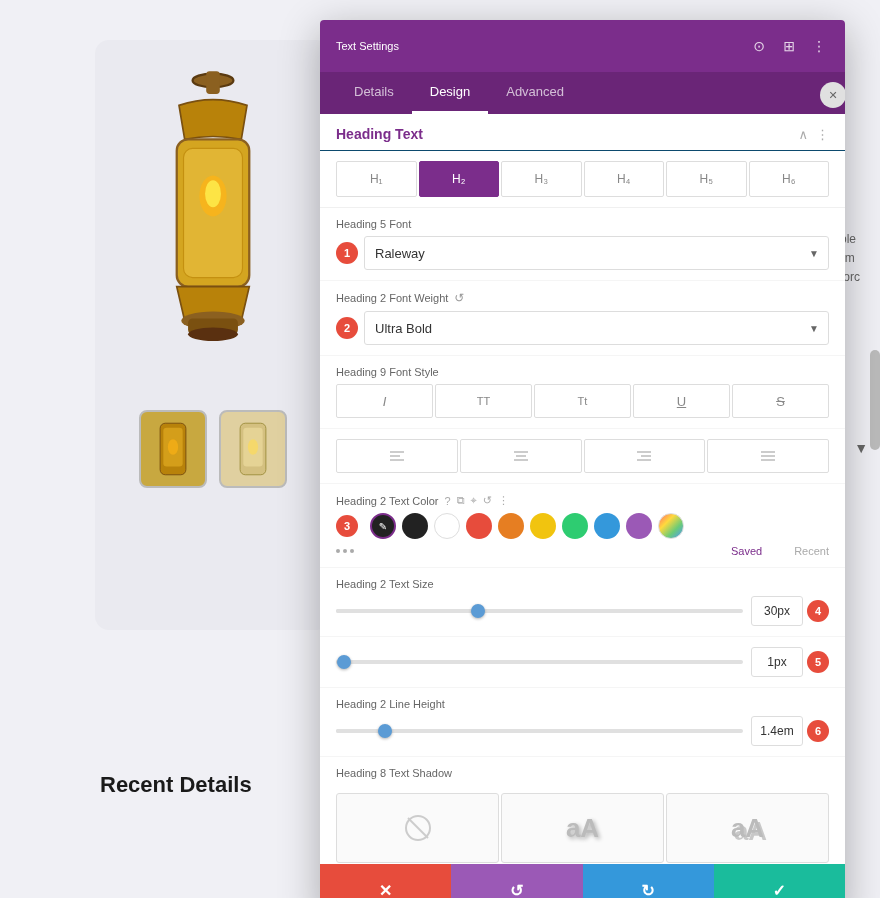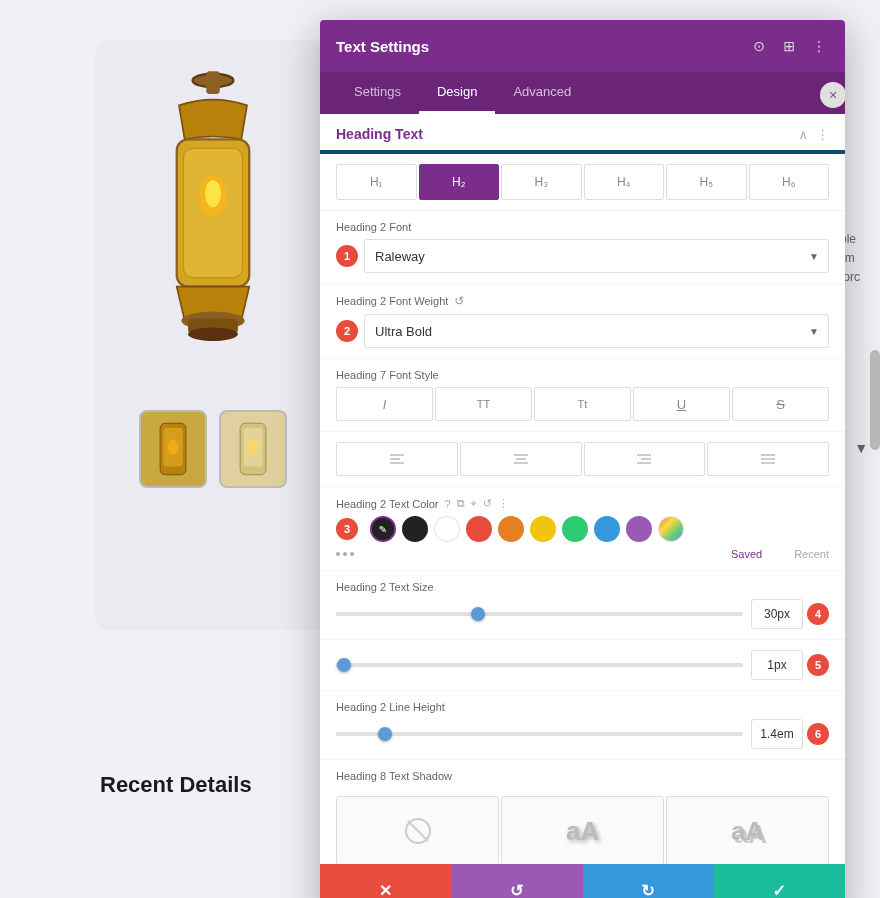--- a/index.html
+++ b/index.html
@@ -54,22 +54,22 @@
       background: #7b2d8b;
       padding: 0 16px;
       height: 52px;
       display: flex;
       align-items: center;
       justify-content: space-between;
     }
 
     .modal-title {
       color: #fff;
-      font-size: 15px;
-      font-weight: 700;
+      font-size: 11px;
+      font-weight: 400;
     }
 
     .modal-header-icons {
       display: flex;
       gap: 10px;
       align-items: center;
     }
 
     .header-icon {
       color: rgba(255,255,255,0.8);
@@ -110,21 +110,21 @@
       max-height: 750px;
       overflow-y: auto;
     }
 
     
     .section-heading {
       display: flex;
       align-items: center;
       justify-content: space-between;
       padding: 12px 16px 8px;
-      border-bottom: 4px solid #0c4a6e;
+      border-bottom: 1px solid #0c4a6e;
     }
 
     .section-title {
       color: #7b2d8b;
       font-size: 14px;
       font-weight: 600;
     }
 
     .section-icons {
       display: flex;
@@ -472,21 +472,21 @@
   <div class="modal-header">
     <span class="modal-title">Text Settings</span>
     <div class="modal-header-icons">
       <span class="header-icon">⊙</span>
       <span class="header-icon">⊞</span>
       <span class="header-icon">⋮</span>
     </div>
   </div>
 
   <div class="modal-tabs">
-    <div class="tab">Settings</div>
+    <div class="tab">Details</div>
     <div class="tab active">Design</div>
     <div class="tab">Advanced</div>
   </div>
 
   <div style="position:absolute;top:62px;right:-1px;width:26px;height:26px;background:#e0e0e0;border-radius:50%;display:flex;align-items:center;justify-content:center;font-size:11px;color:#666;cursor:pointer;z-index:10;">✕</div>
 
   <div class="modal-body">
 
     <div class="section-heading">
       <span class="section-title">Heading Text</span>
@@ -500,21 +500,21 @@
       <div class="h-level">H₁</div>
       <div class="h-level active">H₂</div>
       <div class="h-level">H₃</div>
       <div class="h-level">H₄</div>
       <div class="h-level">H₅</div>
       <div class="h-level">H₆</div>
     </div>
 
     <div class="field-group">
       <div class="field-label">
-        <span>Heading 2 Font</span>
+        <span>Heading 5 Font</span>
       </div>
       <div class="select-wrapper">
         <div class="step-badge">1</div>
         <select class="select-field">
           <option>Raleway</option>
         </select>
         <span class="select-arrow">▼</span>
       </div>
     </div>
 
@@ -527,21 +527,21 @@
         <div class="step-badge">2</div>
         <select class="select-field">
           <option>Ultra Bold</option>
         </select>
         <span class="select-arrow">▼</span>
       </div>
     </div>
 
     <div class="field-group">
       <div class="field-label">
-        <span>Heading 7 Font Style</span>
+        <span>Heading 9 Font Style</span>
       </div>
       <div class="style-buttons">
         <div class="style-btn">
             <em>I</em>
           </div>
         <div class="style-btn" style="font-size:11px;">TT</div>
         <div class="style-btn" style="font-size:11px;">Tt</div>
         <div class="style-btn">
             <u>U</u>
           </div>

